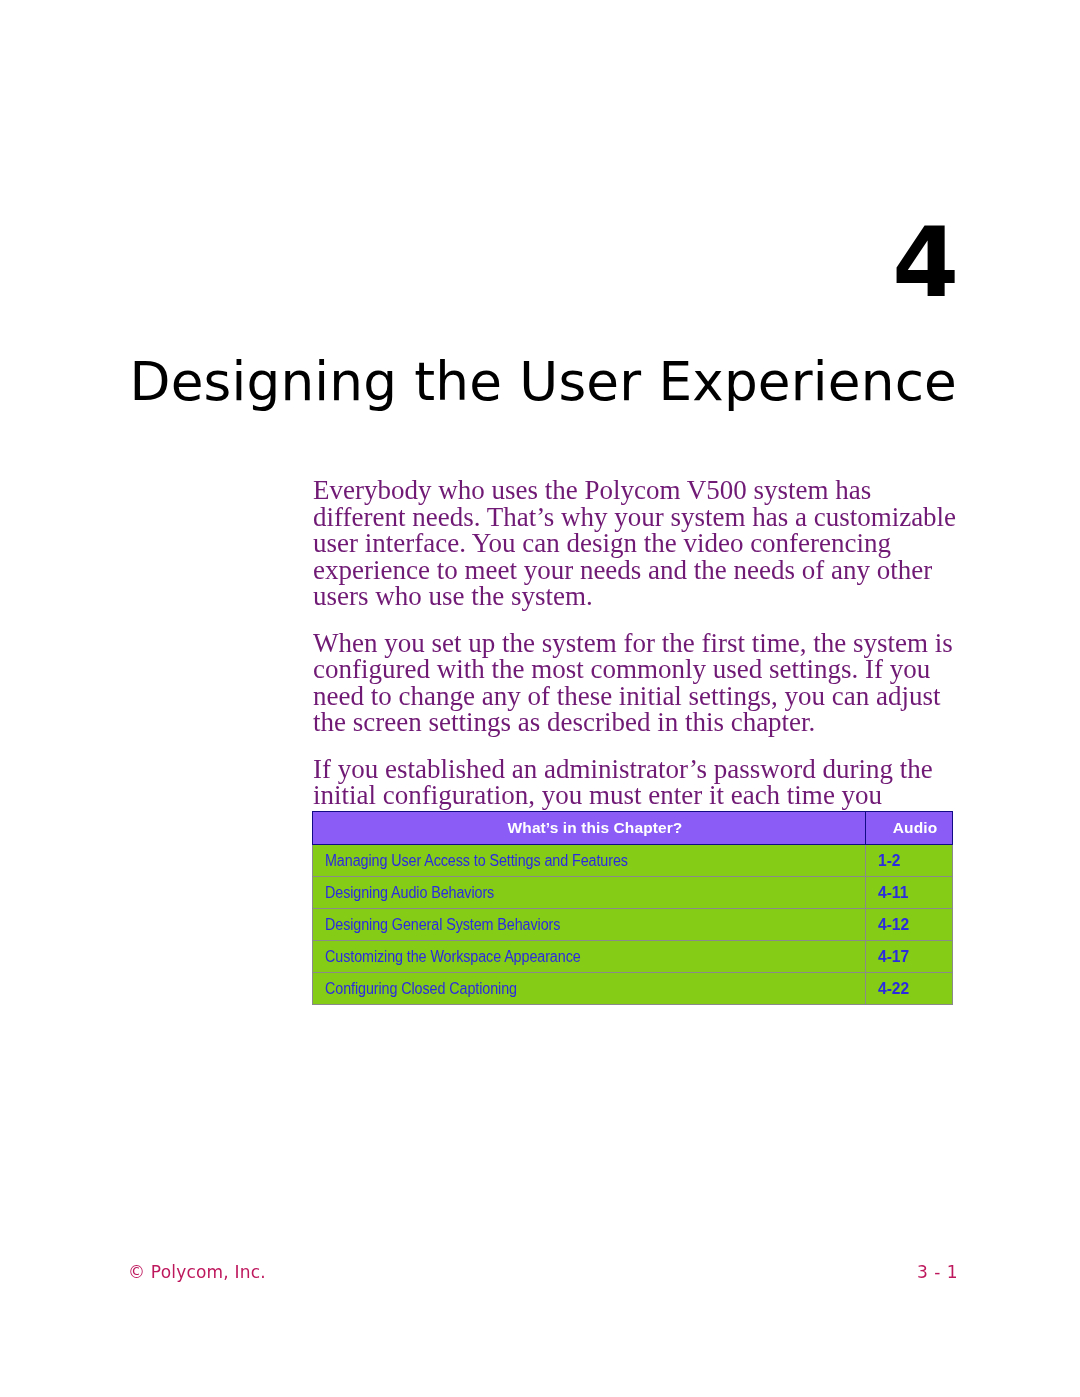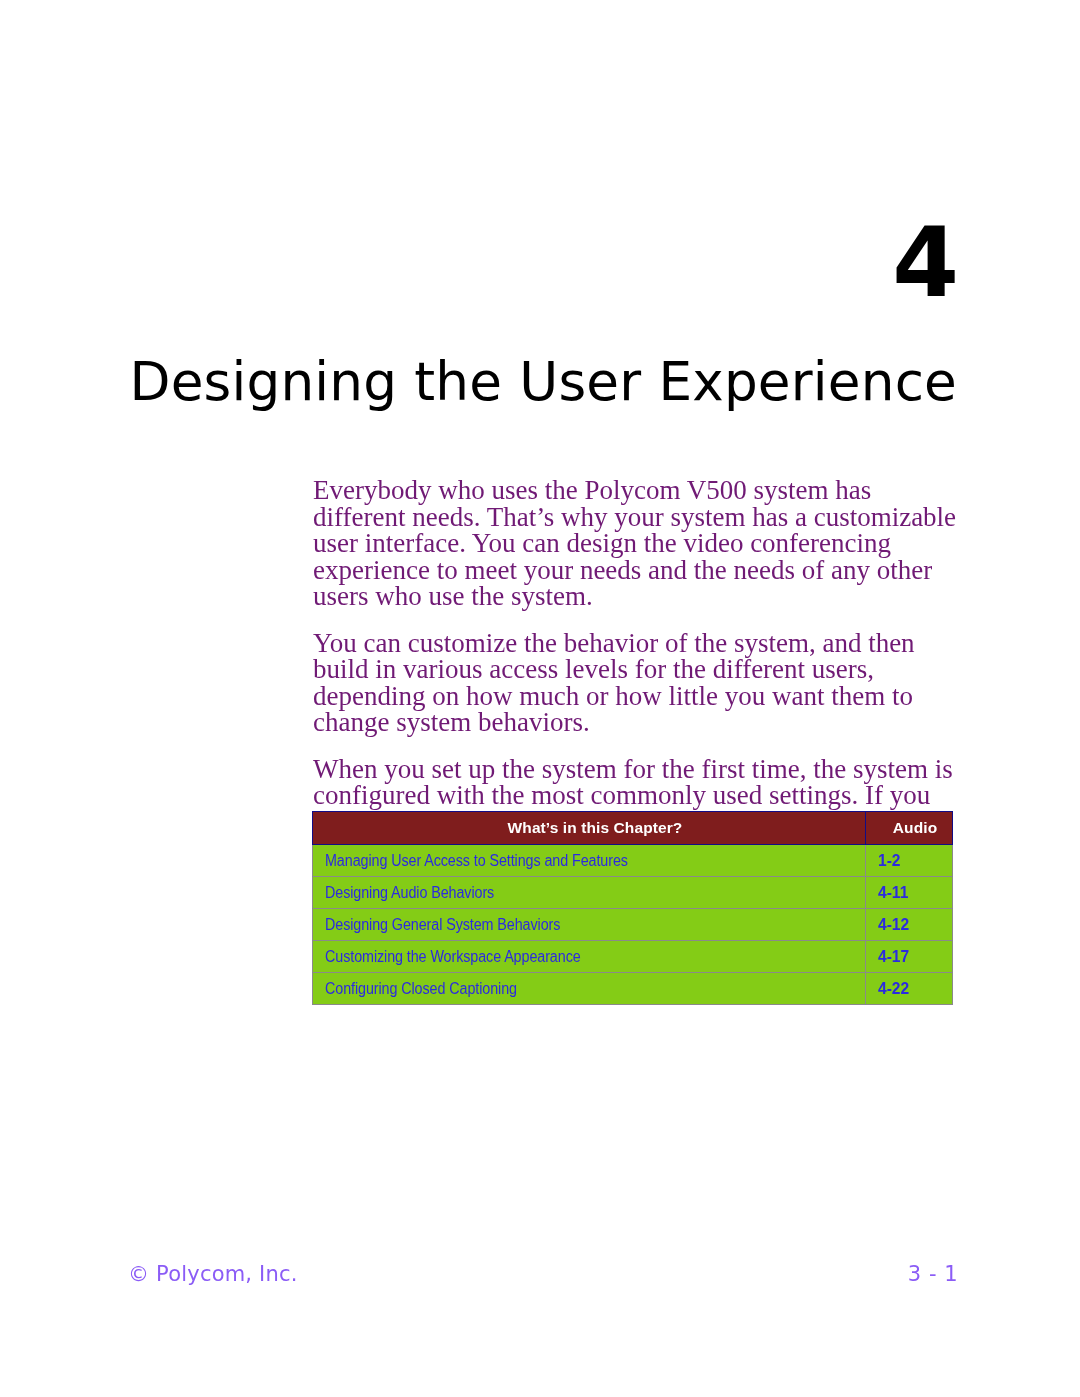--- a/index.html
+++ b/index.html
@@ -90,21 +90,21 @@
   .toc-table th,
   .toc-table td {
     border: 1px solid #8a8a8a;
     padding: 0 0 0 12px;
     height: 32px;
     vertical-align: middle;
     font-family: "Liberation Sans", "DejaVu Sans", sans-serif;
   }
 
   .toc-table thead th {
-    background: #7f1d1d;
+    background: #8b5cf6;
     color: #ffffff;
     font-size: 15.5px;
     font-weight: 700;
     letter-spacing: 0.1px;
     border-color: #120C86;
     height: 33px;
   }
 
   .toc-table tbody td {
     background: #84cc16;
@@ -134,39 +134,38 @@
   
   .footer {
     position: absolute;
     left: 128px;
     top: 1262px;
     width: 830px;
     display: flex;
     justify-content: space-between;
     align-items: baseline;
     font-family: "DejaVu Sans", "Liberation Sans", sans-serif;
-    font-size: 21px;
-    color: #8b5cf6;
+    font-size: 17px;
+    color: #be185d;
   }
 
   .footer-copyright { letter-spacing: 0.2px; }
   .footer-pagenum   { letter-spacing: 0.5px; }
 </style>
 </head>
 <body>
 
 <div class="page">
 
   <div class="chapter-number">4</div>
 
   <h1 class="chapter-title">Designing the User Experience</h1>
 
   <div class="body-block">
     <p class="para">Everybody who uses the Polycom V500 system has different needs. That’s why your system has a customizable user interface. You can design the video conferencing experience to meet your needs and the needs of any other users who use the system.</p>
-    <p class="para">You can customize the behavior of the system, and then build in various access levels for the different users, depending on how much or how little you want them to change system behaviors.</p>
     <p class="para">When you set up the system for the first time, the system is configured with the most commonly used settings. If you need to change any of these initial settings, you can adjust the screen settings as described in this chapter.</p>
     <p class="para">If you established an administrator’s password during the initial configuration, you must enter it each time you change advanced settings.</p>
   </div>
 
   <table class="toc-table">
     <colgroup>
       <col class="c-title">
       <col class="c-page">
     </colgroup>
     <thead>

